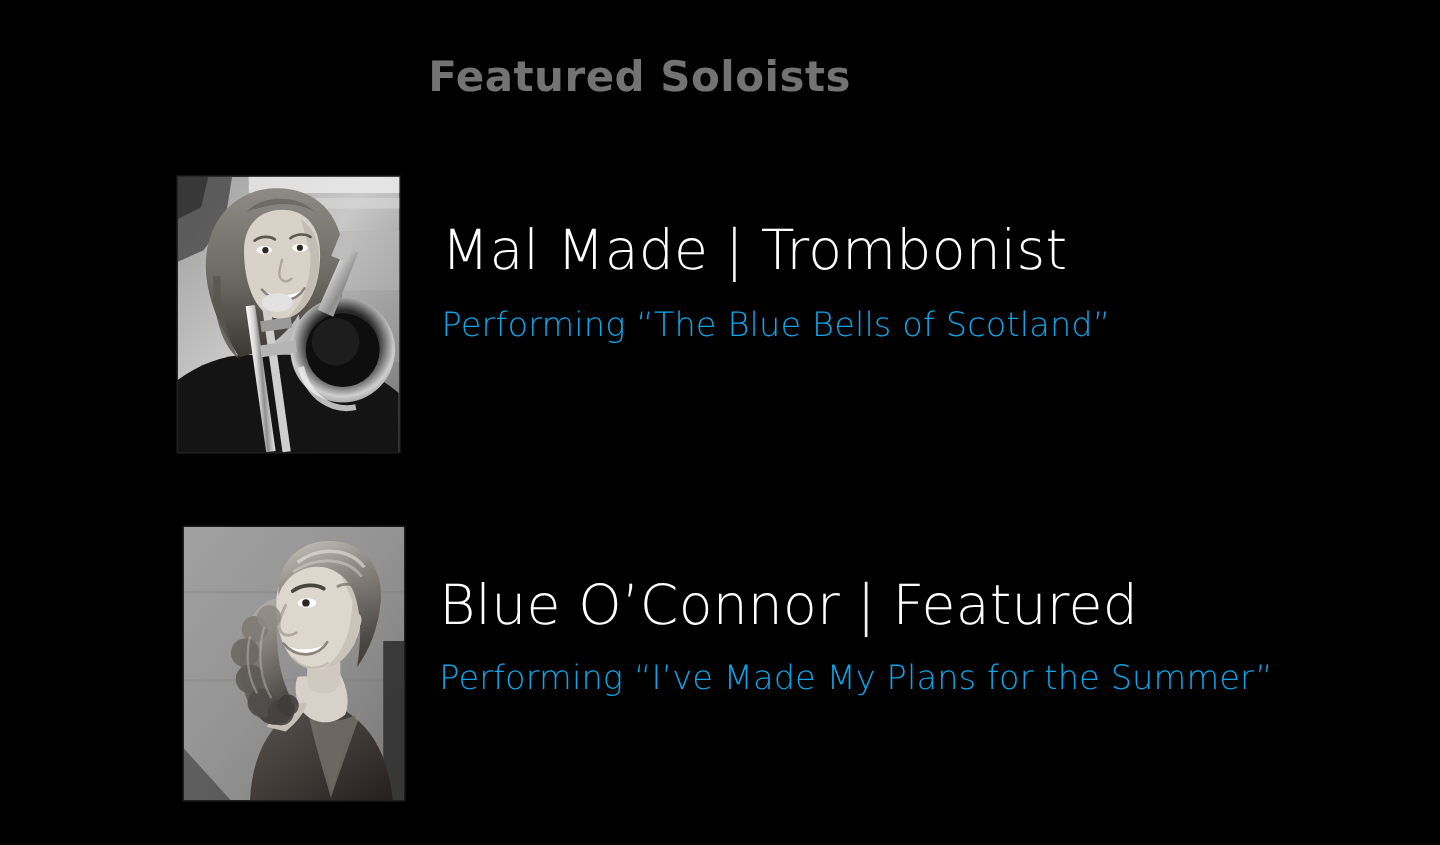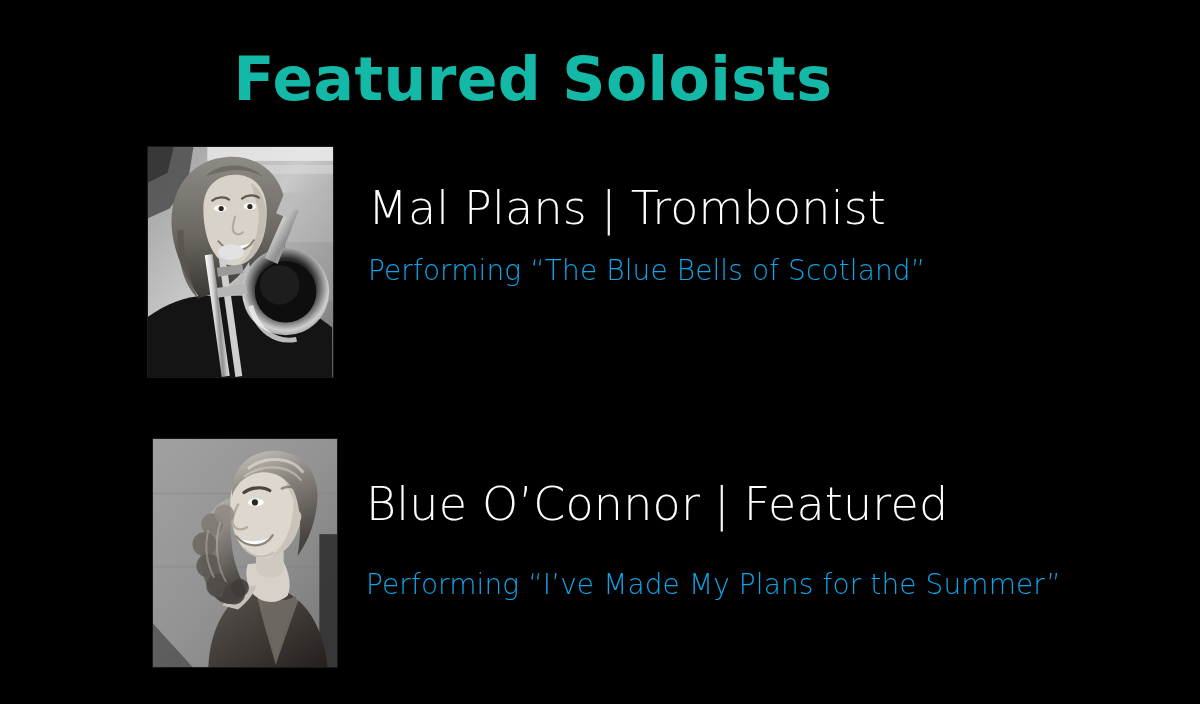--- a/index.html
+++ b/index.html
@@ -22,24 +22,24 @@
     background: #000000;
   }
 
   
   .slide-title {
     position: absolute;
     left: 0;
     top: 46px;
     width: 1066px;
     text-align: center;
-    color: #14b8a6;
+    color: #737373;
     font-family: "DejaVu Sans", sans-serif;
     font-weight: 700;
-    font-size: 60px;
+    font-size: 35px;
     letter-spacing: 0.4px;
     line-height: 1.1;
     white-space: nowrap;
   }
 
   
   .soloist {
     position: absolute;
     left: 0;
     width: 1200px;
@@ -93,21 +93,21 @@
   .perf-line {
     color: #0ea5e9;
     font-family: "DejaVu Sans", sans-serif;
     font-weight: 300;
     font-size: 28px;
     line-height: 1.2;
     white-space: nowrap;
     letter-spacing: 0.1px;
   }
   .soloist-1 .perf-line { margin-top: 22px; }
-  .soloist-2 .perf-line { margin-top: 40px; }
+  .soloist-2 .perf-line { margin-top: 20px; }
 </style>
 </head>
 <body>
 
 <div class="slide">
 
   <div class="slide-title">Featured Soloists</div>
 
   <div class="soloist soloist-1">
 
@@ -182,21 +182,21 @@
         <rect x="66" y="108" width="8" height="124" transform="rotate(-8 70 170)" fill="url(#brass1)"></rect>
         <rect x="80" y="112" width="7" height="120" transform="rotate(-8 84 172)" fill="#cfcfcf"></rect>
         <ellipse cx="84" cy="106" rx="13" ry="8" fill="#e2e2e2"></ellipse>
         <rect x="70" y="120" width="26" height="9" transform="rotate(-8 83 124)" fill="#9a9a9a"></rect>
         <rect x="70" y="140" width="30" height="10" transform="rotate(-8 85 145)" fill="#b5b5b5"></rect>
       </svg>
     </div>
 
     <div class="soloist-text">
       <div class="name-line">
-        <span>Mal Plans</span><span class="name-sep">|</span><span>Trombonist</span>
+        <span>Mal Made</span><span class="name-sep">|</span><span>Trombonist</span>
       </div>
       <div class="perf-line">Performing “The Blue Bells of Scotland”</div>
     </div>
   </div>
 
   <div class="soloist soloist-2">
 
     <div class="photo-frame">
       <svg viewBox="0 0 186 230" preserveAspectRatio="xMidYMid slice">
         <defs>

